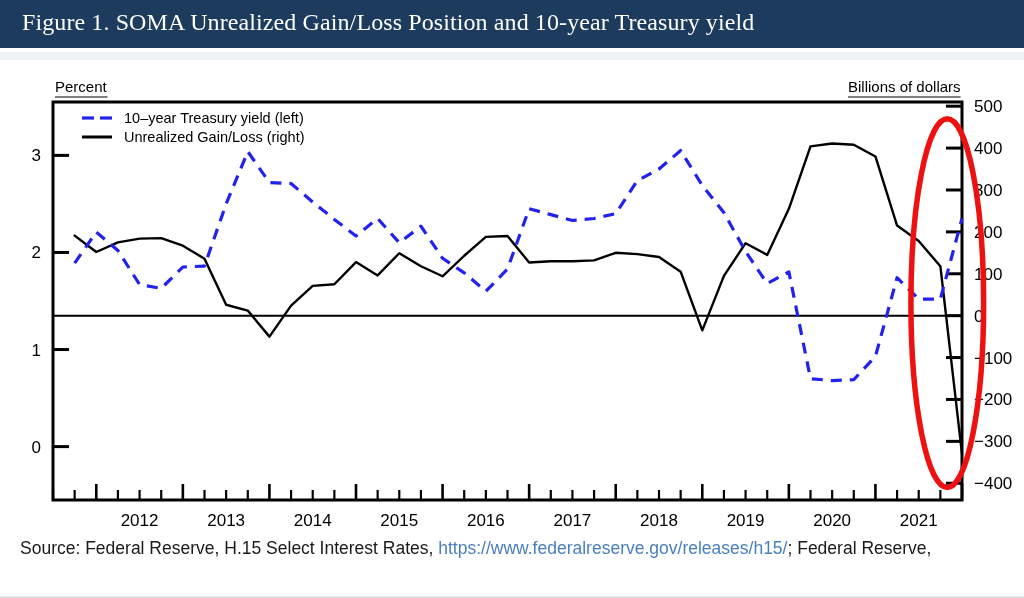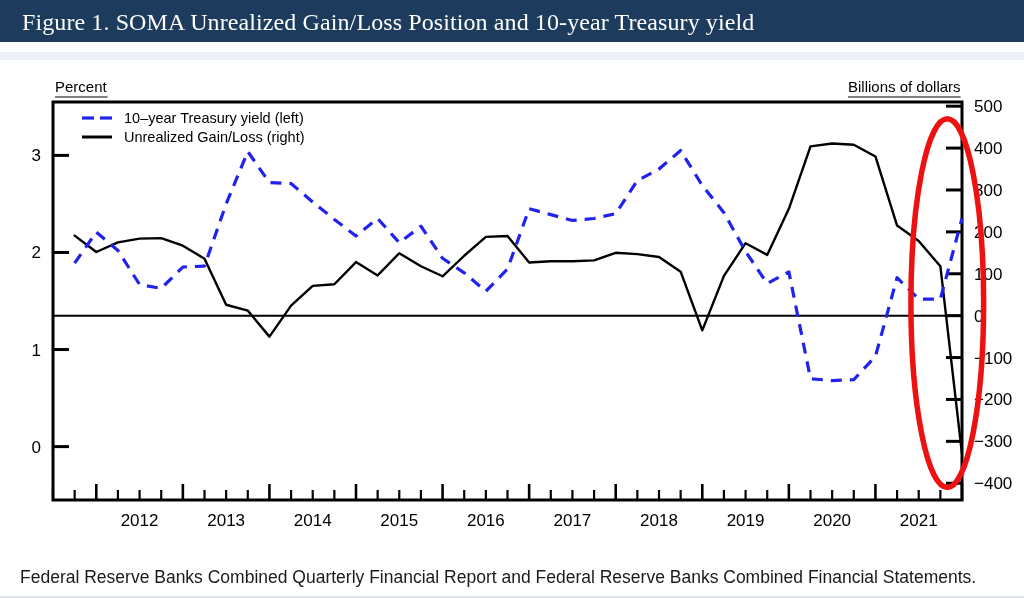--- a/index.html
+++ b/index.html
@@ -6,21 +6,21 @@
   body{
     width:1024px;height:598px;
     background:#ffffff;
     font-family:"Liberation Sans", sans-serif;
     overflow:hidden;
   }
   #page{position:relative;width:1024px;height:598px;background:#ffffff;}
 
   
   .titlebar{
-    position:absolute;left:0;top:0;width:1024px;height:42px;
+    position:absolute;left:0;top:0;width:1024px;height:48px;
     background:#1d3b5c;
   }
   .titlebar .txt{
     position:absolute;left:22px;top:9px;
     font-family:"Liberation Serif", serif;
     font-size:24px;color:#ffffff;letter-spacing:.1px;white-space:nowrap;
   }
 
   
   .subband{
@@ -181,17 +181,17 @@
         <text x="124" y="63" font-size="14.5">10–year Treasury yield (left)</text>
 
         <line x1="82" y1="77" x2="112" y2="77" stroke="#000000" stroke-width="3"></line>
         <text x="124" y="82" font-size="14.5">Unrealized Gain/Loss (right)</text>
       </g>
 
     </svg>
   </div>
 
   <div class="footer">
-    <div class="line l2">Federal Reserve Banks Combined Quarterly Financial Report and Federal Reserve Banks Combined Financial Statements.</div>
+    <div class="line l1"><span>Source: Federal Reserve, H.15 Select Interest Rates, </span><a class="link" href="#">https://www.federalreserve.gov/releases/h15/</a><span>; Federal Reserve,</span></div>
     <div class="divider"></div>
   </div>
 
 </div>
 
 </body></html>

